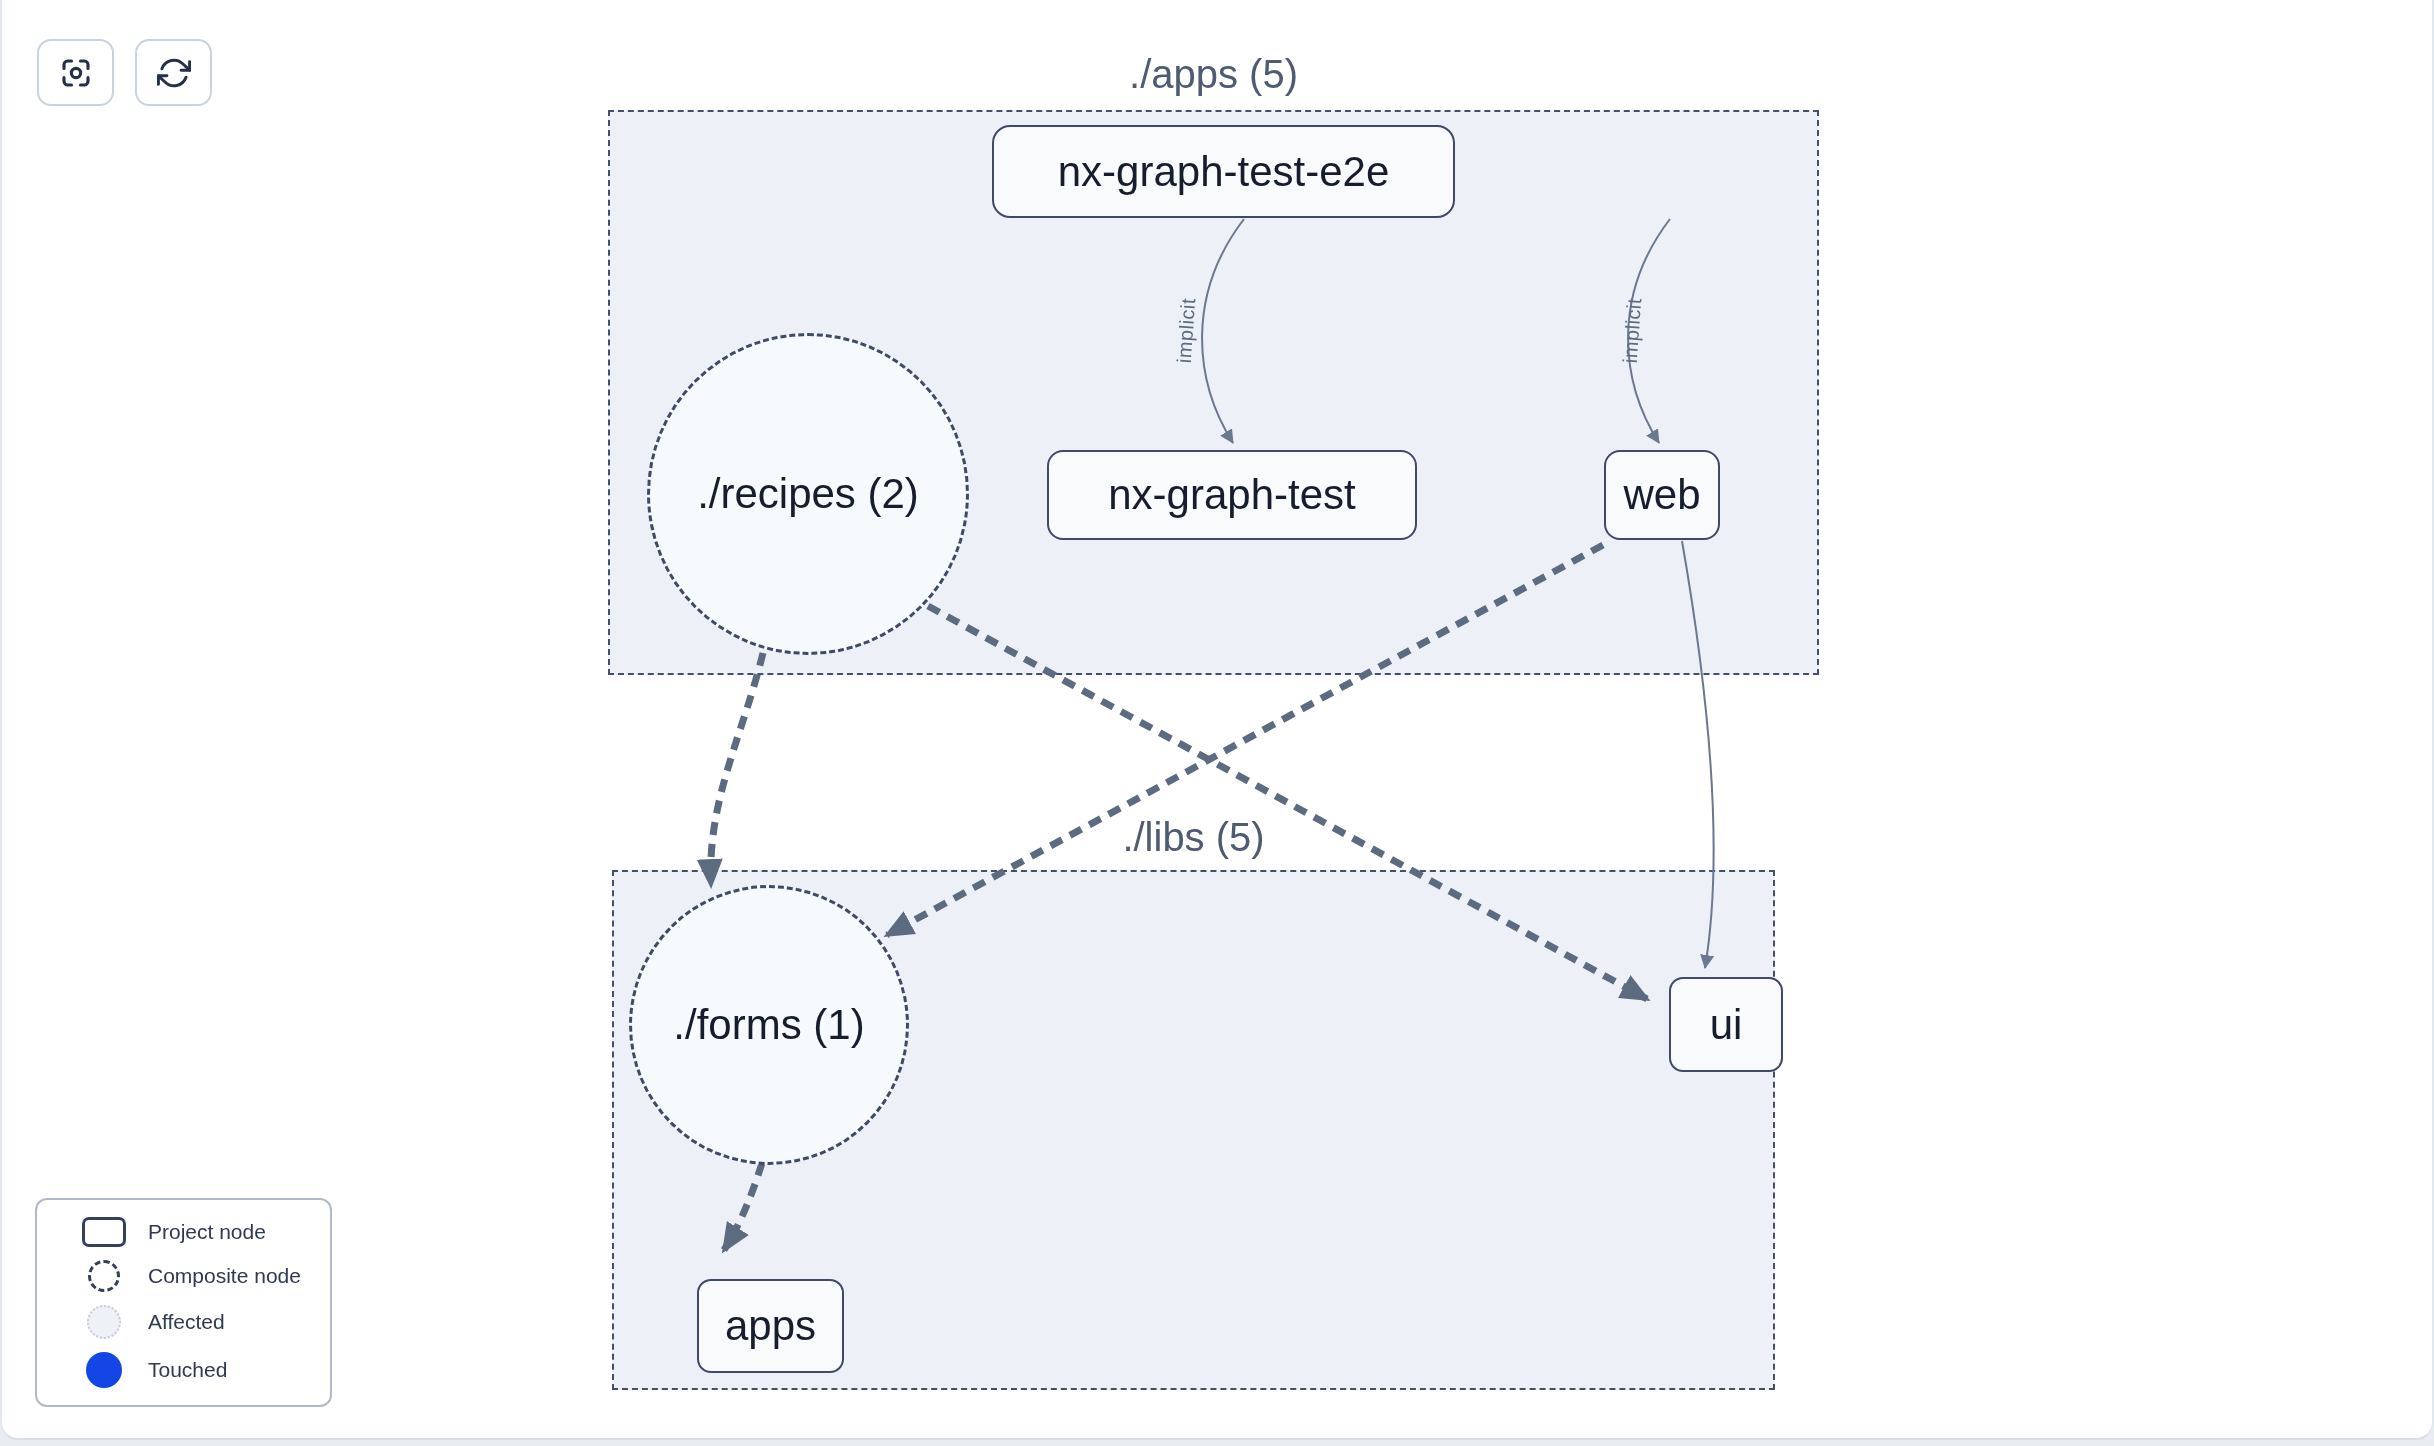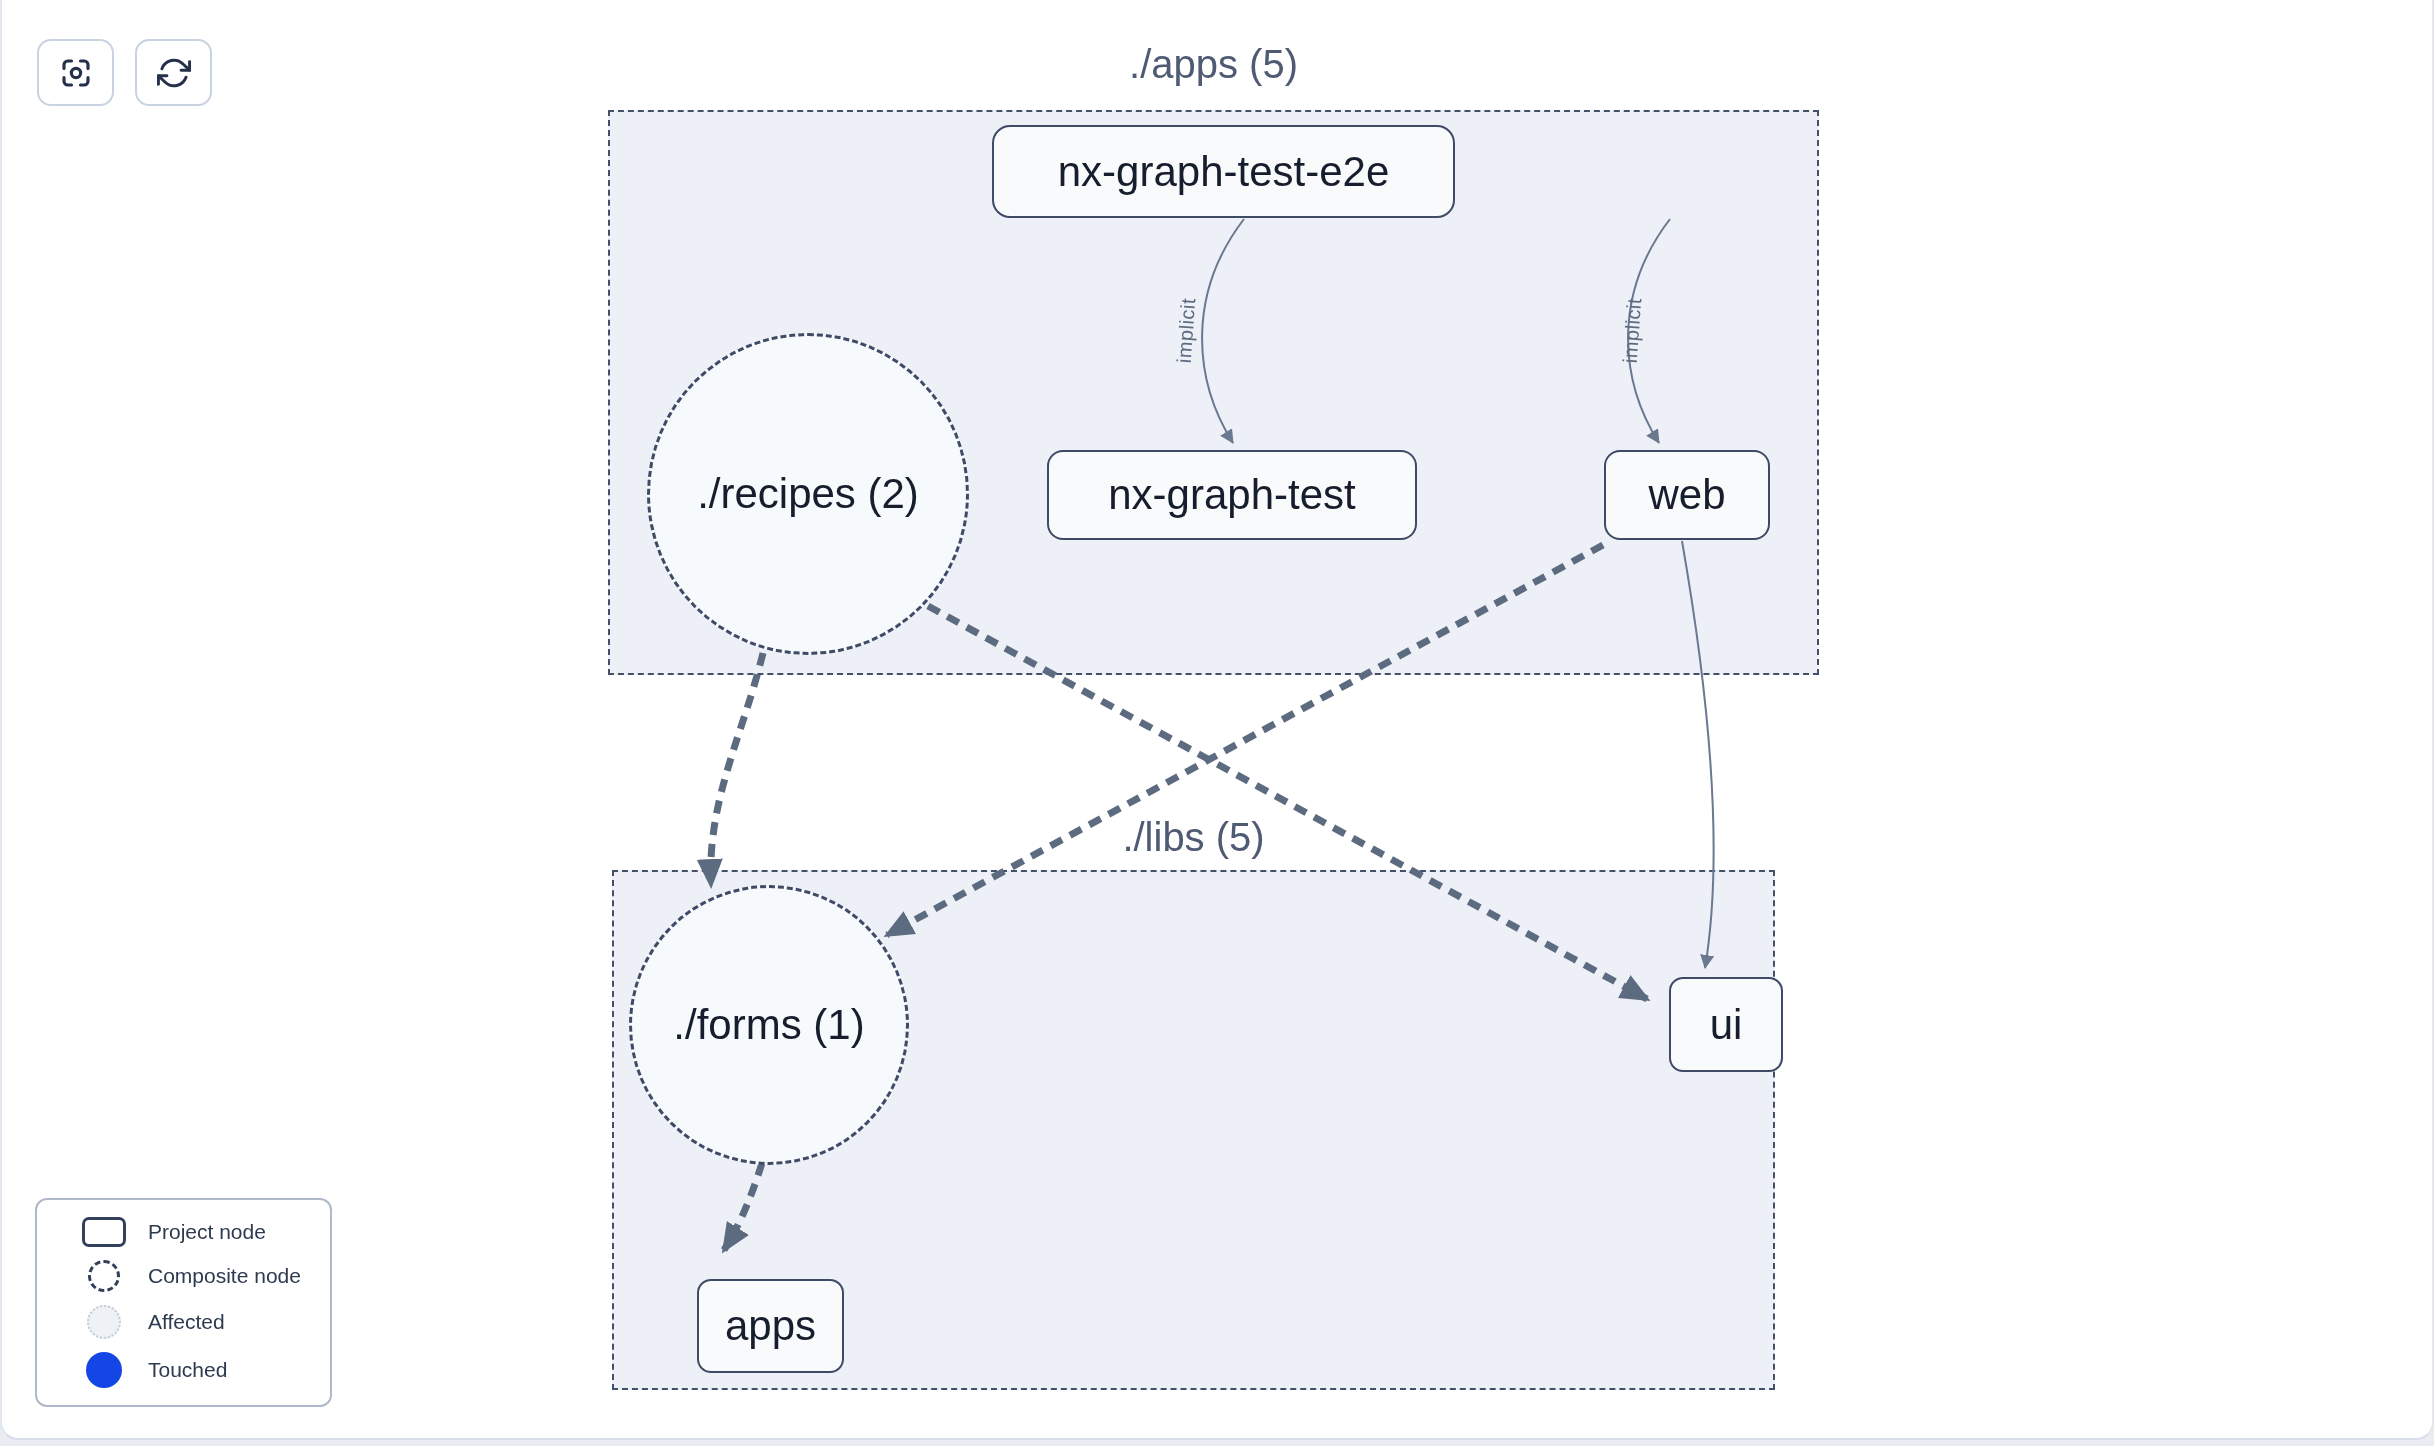--- a/index.html
+++ b/index.html
@@ -34,21 +34,21 @@
     position:absolute;box-sizing:border-box;
     background:var(--group-fill,#edf1f7);
     border:2px dashed var(--group-border,#44506a);
   }
   #group-apps{left:606px;top:110px;width:1211px;height:565px;}
   #group-libs{left:610px;top:870px;width:1163px;height:520px;}
   .group-title{
     position:absolute;text-align:center;
     font-size:40px;color:var(--title-text,#4e5b73);
   }
-  #title-apps{left:606px;top:42px;width:1211px;}
+  #title-apps{left:606px;top:52px;width:1211px;}
   #title-libs{left:610px;top:815px;width:1163px;}
   
   svg.edges{position:absolute;left:0;top:0;}
   .edge-thin{stroke:var(--edge-thin,#6a7890);stroke-width:2;fill:none;}
   .edge-thick{stroke:var(--edge-thick,#5d6b80);stroke-width:7;stroke-dasharray:13 9;fill:none;}
   .fill-thin{fill:var(--edge-thin,#6a7890);}
   .fill-thick{fill:var(--edge-thick,#5d6b80);}
   .edge-label{
     position:absolute;font-size:20px;letter-spacing:.5px;
     color:var(--edge-thick,#5d6b80);
@@ -64,21 +64,21 @@
     border:2px solid var(--node-border,#3e4a66);
     display:flex;align-items:center;justify-content:center;
     font-size:42px;color:var(--node-text,#161e2e);
     cursor:pointer;white-space:nowrap;
   }
   .node.rect{border-radius:16px;}
   .node.composite{border-radius:50%;border-style:dashed;border-width:3px;background:#f7fafc;}
   #node-e2e{left:990px;top:125px;width:463px;height:93px;border-radius:18px;}
   #node-webe2e{left:1547px;top:128px;width:255px;height:90px;border-radius:18px;}
   #node-test{left:1045px;top:450px;width:370px;height:90px;}
-  #node-web{left:1602px;top:450px;width:166px;height:90px;}
+  #node-web{left:1602px;top:450px;width:116px;height:90px;}
   #node-ui{left:1667px;top:977px;width:114px;height:95px;border-radius:14px;}
   #node-icon{left:695px;top:1279px;width:147px;height:94px;border-radius:14px;}
   #node-recipes{left:645px;top:333px;width:322px;height:322px;}
   #node-forms{left:627px;top:885px;width:280px;height:280px;}
   
   #legend{
     position:absolute;left:33px;top:1198px;width:297px;height:209px;
     box-sizing:border-box;background:#ffffff;
     border:2px solid #aeb9c9;border-radius:12px;
     display:flex;flex-direction:column;justify-content:space-around;

